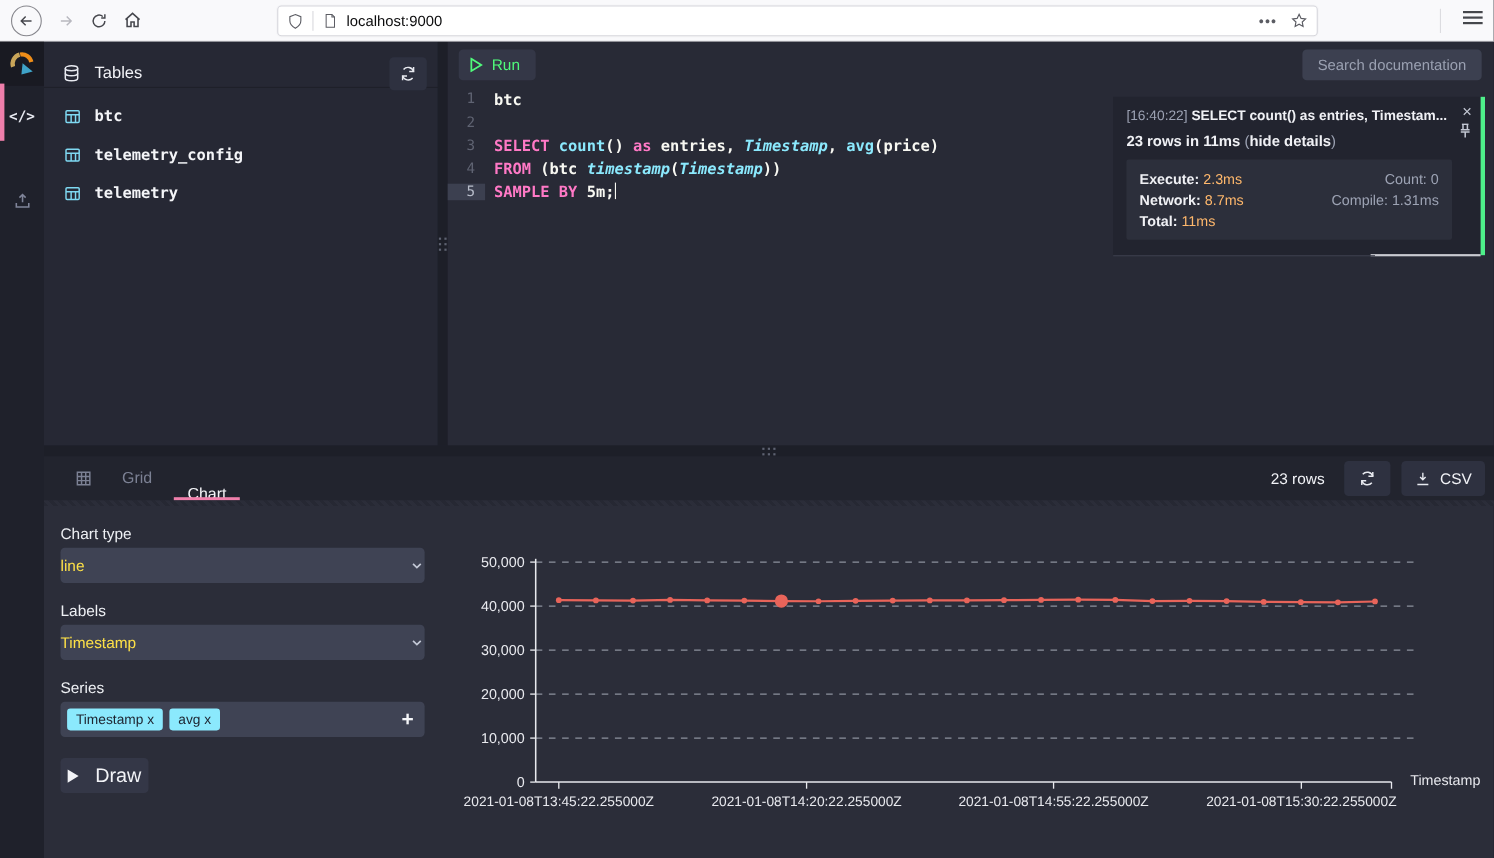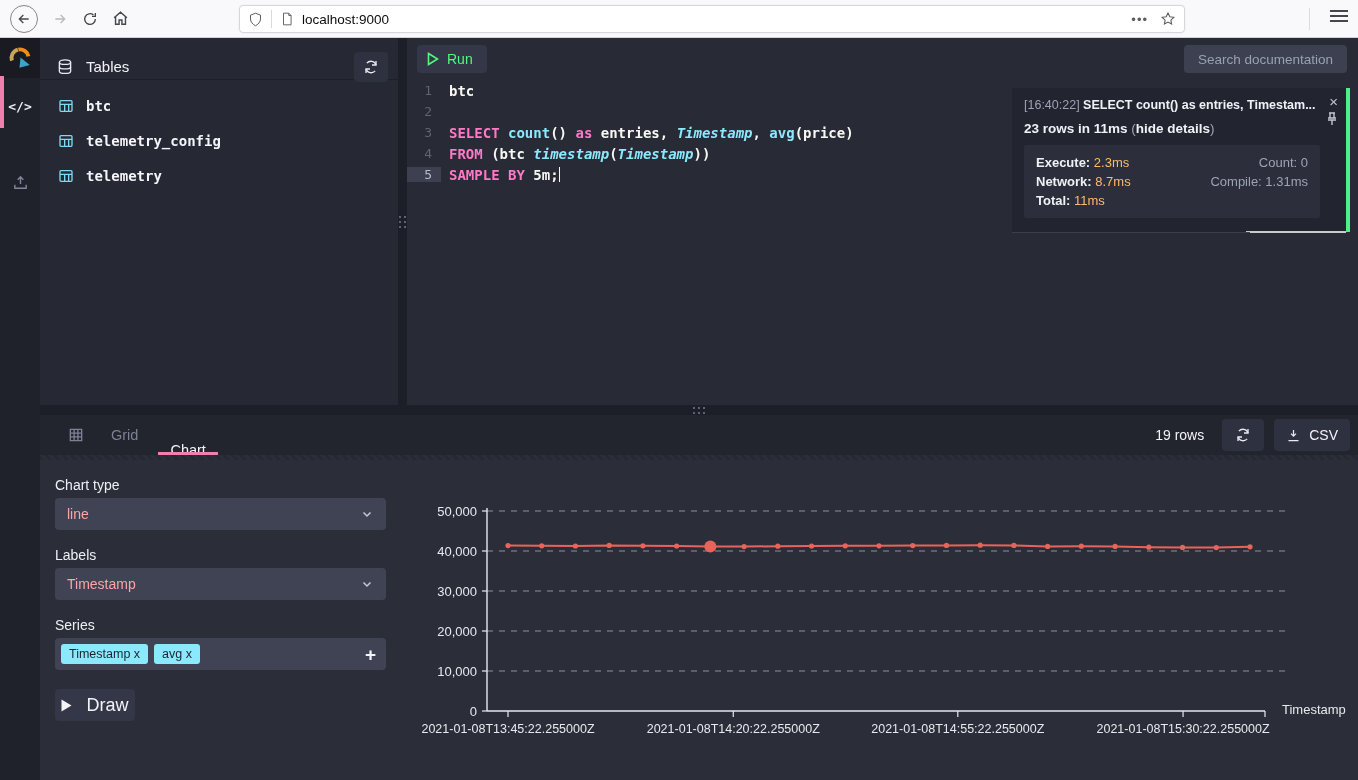--- a/index.html
+++ b/index.html
@@ -9,21 +9,21 @@
   #stage { position:relative; width:1358px; height:780px; }
 
   
   #browser-bar { left:0; top:0; width:1358px; height:38px; background:#f9f9fb;
     border-bottom:1px solid #d2d2d8; display:flex; align-items:center; }
   .nav-icons { display:flex; align-items:center; gap:14px; padding-left:10px; }
   .circle-btn { width:28px; height:28px; border:1px solid #86868c; border-radius:50%;
     display:flex; align-items:center; justify-content:center; }
   .nav-svg { stroke:#46474d; fill:none; stroke-width:2; }
   .nav-svg.disabled { stroke:#b8b8bf; }
-  #url-bar { position:absolute; left:239px; top:5px; width:946px; height:28px;
+  #url-bar { position:absolute; left:252px; top:5px; width:946px; height:28px;
     background:#fff; border:1px solid #d6d6dc; border-radius:4px; display:flex;
     align-items:center; padding:0 8px; box-shadow:0 0 0 1px rgba(0,0,0,0.02); }
   #url-text { font-size:13.5px; color:#0c0c0d; margin-left:8px; flex:1; }
   .url-sep { width:1px; height:18px; background:#d9d9de; margin:0 8px; }
   .mini-ic { stroke:#5b5c63; fill:none; stroke-width:1.6; }
   #browser-menu { position:absolute; right:10px; top:8px; }
   .chrome-right-sep { position:absolute; right:48px; top:8px; width:1px; height:22px; background:#dcdce0; }
 
   
   #app { left:0; top:38px; width:1358px; height:742px; background:#21222c; }
@@ -123,21 +123,21 @@
   #csv-button { height:32px; background:#2e3140; border-radius:4px; display:flex;
     align-items:center; gap:8px; padding:0 12px; color:#f2f3f7; font-size:14px;
     cursor:pointer; }
 
   
   #chart-panel { left:40px; top:417px; width:1318px; height:325px; background:#2b2d39; }
   #chart-hatch { position:absolute; left:0; top:0; width:100%; height:5px;
     background:repeating-linear-gradient(45deg,#262833 0 3px,#2b2d39 3px 6px); }
   .ctl-label { position:absolute; left:15px; color:#eef0f4; font-size:14px; }
   .dropdown { position:absolute; left:15px; width:331px; height:32px; background:#3f4354;
-    border-radius:4px; display:flex; align-items:center; padding:0 12px; color:#fca5a5;
+    border-radius:4px; display:flex; align-items:center; padding:0 0; color:#fde047;
     font-size:14px; cursor:pointer; }
   .dropdown .chev { margin-left:auto; display:flex; }
   #series-box { position:absolute; left:15px; width:331px; height:32px; background:#3f4354;
     border-radius:4px; display:flex; align-items:center; gap:6px; padding:0 10px 0 6px; }
   .series-tag { background:#8be9fd; color:#1d2430; font-size:12.5px; border-radius:3px;
     padding:3px 8px; cursor:pointer; white-space:nowrap; }
   #series-add { margin-left:auto; color:#f4f5f8; font-size:19px; font-weight:bold;
     cursor:pointer; line-height:1; }
   #draw-button { position:absolute; left:15px; width:80px; height:32px; background:#343747;
     border-radius:4px; display:flex; align-items:center; justify-content:center; gap:14px;
@@ -356,21 +356,21 @@
         <span>Grid</span>
       </div>
       <div class="tab active" id="tab-chart">
         <svg width="17" height="17" viewBox="0 0 24 24" stroke="#f4f5f8" fill="none" stroke-width="2">
           <circle cx="12" cy="12" r="8.5"></circle>
             <path d="M12 12V3.5M12 12l6 -6"></path>
         </svg>
         <span>Chart</span>
       </div>
       <div id="results-right">
-        <span id="row-count">19 rows</span>
+        <span id="row-count">23 rows</span>
         <div id="results-refresh" class="sq-btn">
           <svg width="16" height="16" viewBox="0 0 24 24" stroke="#e8eaf0" fill="none" stroke-width="2">
             <path d="M19.5 9A8 8 0 0 0 5.8 6.2M4.5 15a8 8 0 0 0 13.7 2.8"></path>
             <path d="M19.5 3v6h-6M4.5 21v-6h6"></path>
           </svg>
         </div>
         <div id="csv-button" class="sq-btn">
           <svg width="15" height="15" viewBox="0 0 24 24" stroke="#e8eaf0" fill="none" stroke-width="2">
             <path d="M12 3v10M8 9l4 4 4-4M4 20h16"></path>
           </svg>

